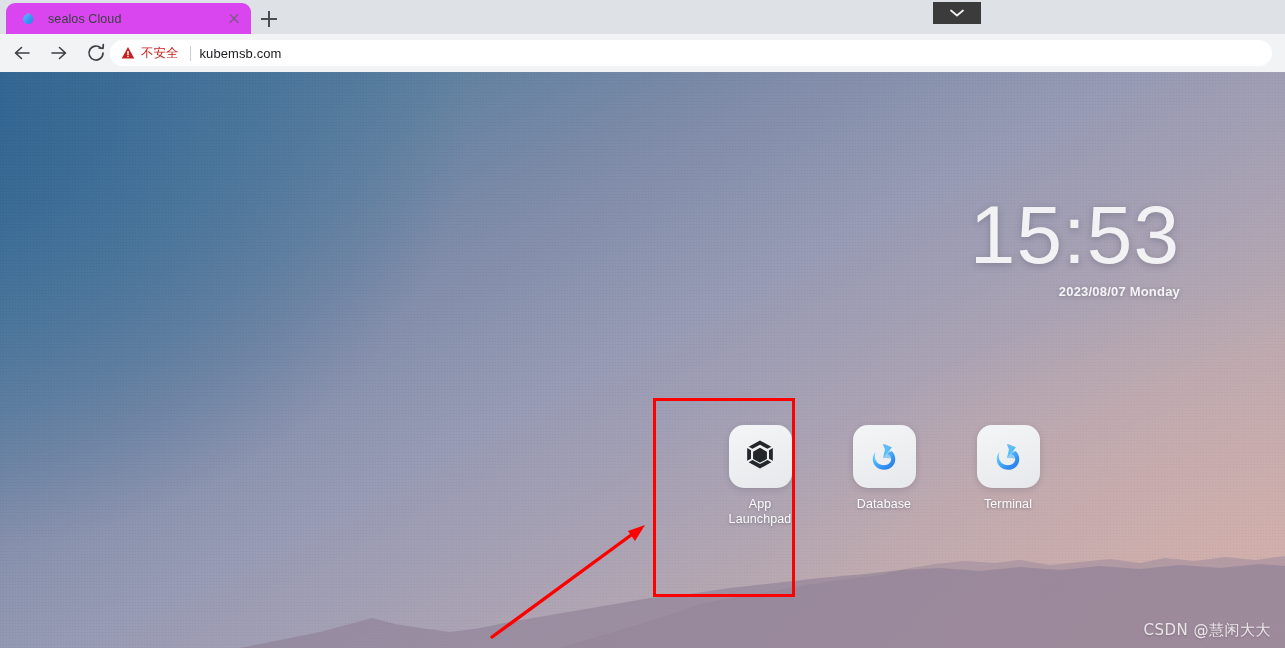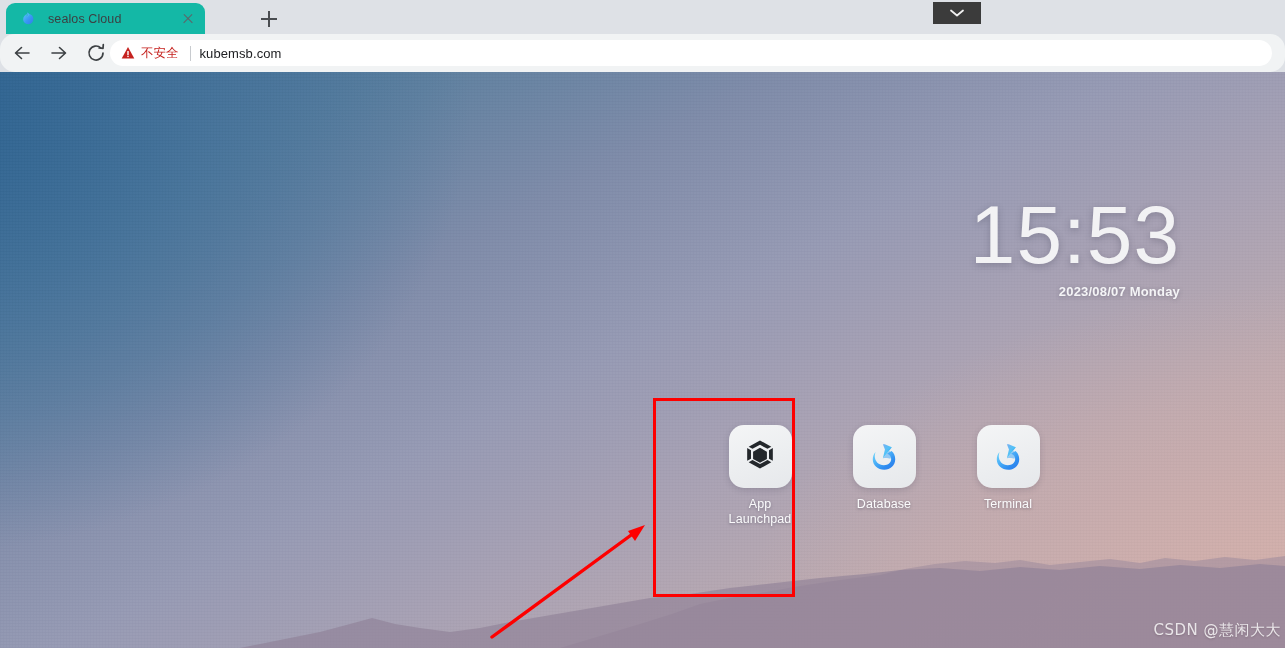--- a/index.html
+++ b/index.html
@@ -28,23 +28,23 @@
     position: absolute;
     left: 0; top: 0;
     width: 1285px;
     height: 34px;
   }
 
   .tab {
     position: absolute;
     left: 6px;
     top: 3px;
-    width: 199px;
+    width: 245px;
     height: 31px;
-    background: #14b8a6;
+    background: #d946ef;
     border-radius: 9px 9px 0 0;
     box-sizing: border-box;
     display: flex;
     align-items: center;
     padding: 0 8px 0 14px;
   }
   .tab-favicon {
     width: 17px;
     height: 17px;
     flex: 0 0 17px;
@@ -107,21 +107,20 @@
     justify-content: center;
   }
   .chevron-box svg { display: block; }
 
   .toolbar {
     position: absolute;
     left: 0; top: 34px;
     width: 1285px;
     height: 38px;
     background: #f1f3f4;
-    border-radius: 15px;
   }
   .nav-btn {
     position: absolute;
     top: 7px;
     width: 24px;
     height: 24px;
     cursor: pointer;
   }
   .nav-back    { left: 10px; }
   .nav-forward { left: 47px; }
@@ -287,21 +286,21 @@
     left: 480px;
     top: 440px;
     width: 200px;
     height: 140px;
     pointer-events: none;
   }
 
   
   .watermark {
     position: absolute;
-    right: 4px;
+    right: 14px;
     bottom: 8px;
     font-size: 15px;
     color: rgba(255,255,255,0.80);
     letter-spacing: 0.5px;
     font-family: "DejaVu Sans", sans-serif;
     text-shadow: 0 1px 2px rgba(90,70,80,0.35);
     pointer-events: none;
     white-space: nowrap;
   }
 </style>

